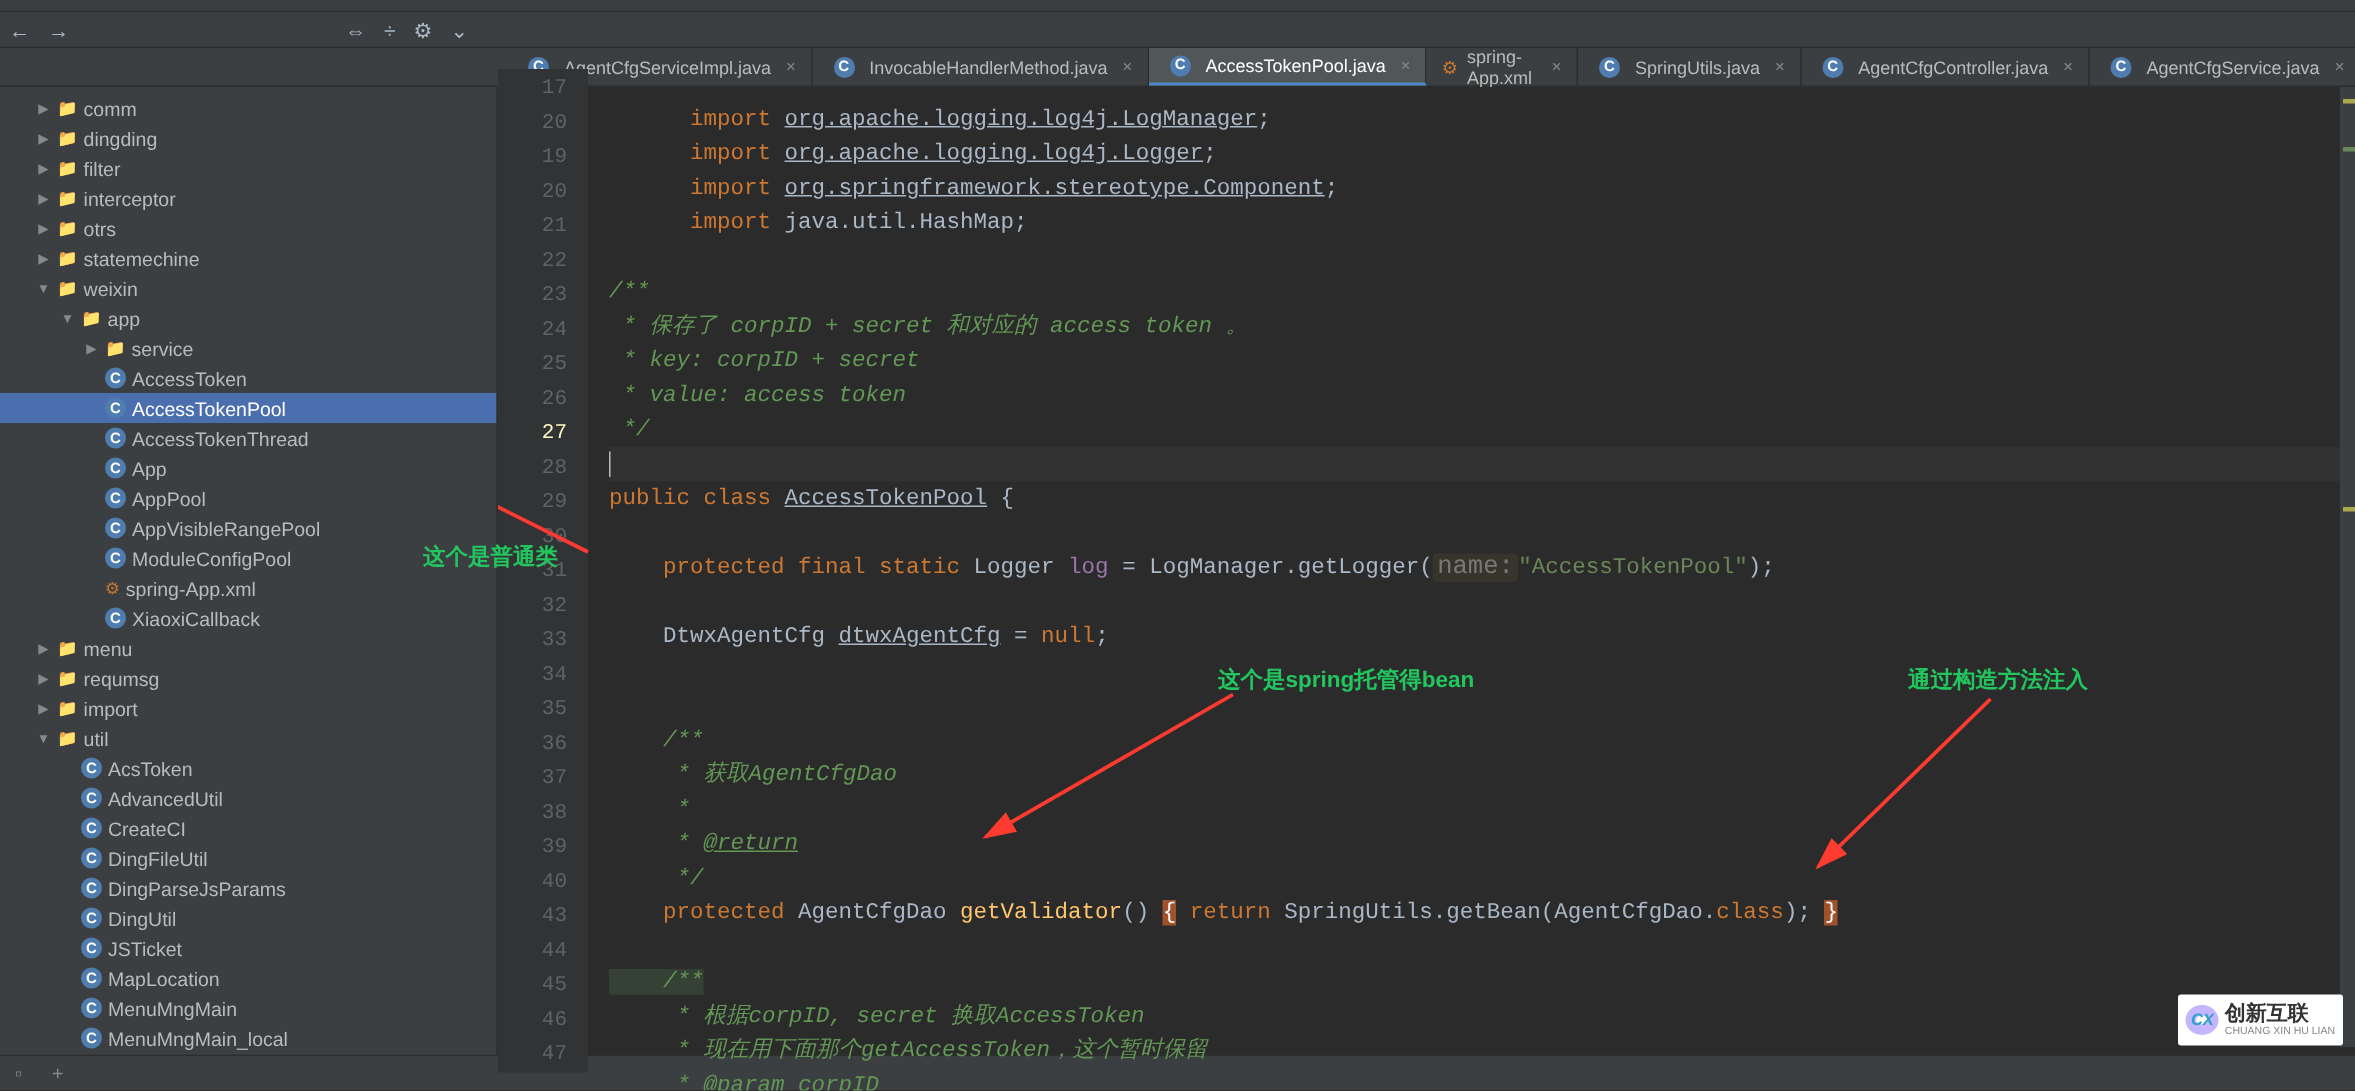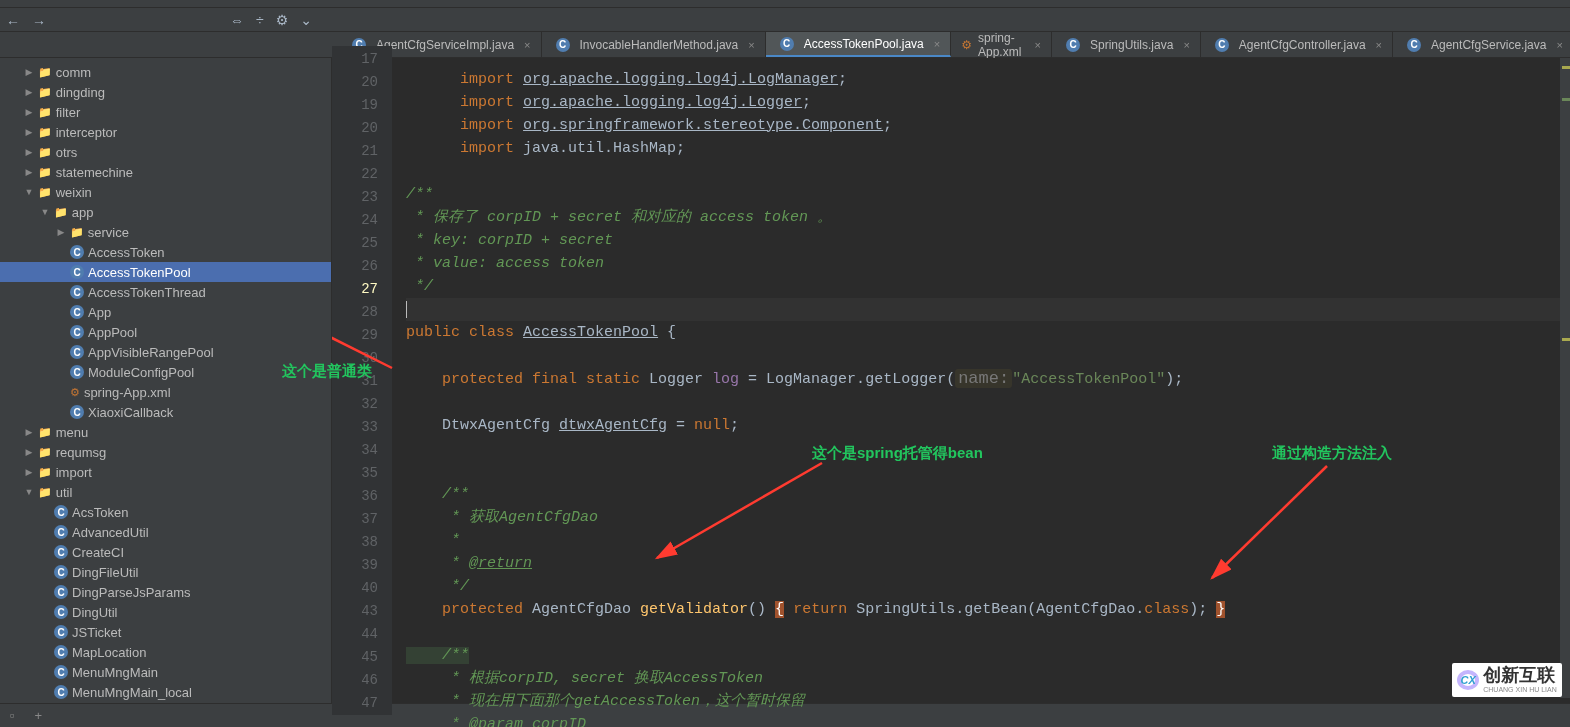--- a/index.html
+++ b/index.html
@@ -133,21 +133,21 @@
 .statusbar {
   height:24px; background:#3c3f41; border-top:1px solid #2d2d2d;
   display:flex; align-items:center; padding:0 10px; color:#888;
 }
 .watermark {
   position:absolute; right:8px; bottom:30px;
   width:110px; height:34px; background:#fff; color:#333;
   display:flex; align-items:center; justify-content:center; gap:4px;
   font-size:11px; border-radius:2px;
 }
-.watermark .wx { width:22px; height:20px; border:4px solid #c4b5fd; border-radius:50%;
+.watermark .wx { width:22px; height:20px; border:7px solid #c4b5fd; border-radius:50%;
   display:flex; align-items:center; justify-content:center; color:#2f9fd0; font-weight:bold; font-style:italic;}
 .right-strip { position:absolute; right:0; top:58px; width:10px; height:640px; background:#3c3f41; }
 .right-strip .mark { position:absolute; right:0; width:8px; height:3px; }
 </style>
 </head>
 <body>
 
 <div class="top-bar"></div>
 
 <div class="toolbar">
@@ -452,16 +452,16 @@
 
 <div class="statusbar">
   <span class="icon-btn">▫</span>
   <span style="width:20px"></span>
   <span class="icon-btn">+</span>
 </div>
 
 <div class="watermark">
   <span class="wx">CX</span>
   <span style="display:flex;flex-direction:column;line-height:1.1">
-    <span style="font-size:18px;font-weight:bold">创新互联</span>
+    <span style="font-size:14px;font-weight:bold">创新互联</span>
     <span style="font-size:7px;color:#888">CHUANG XIN HU LIAN</span>
   </span>
 </div>
 
 </body></html>

